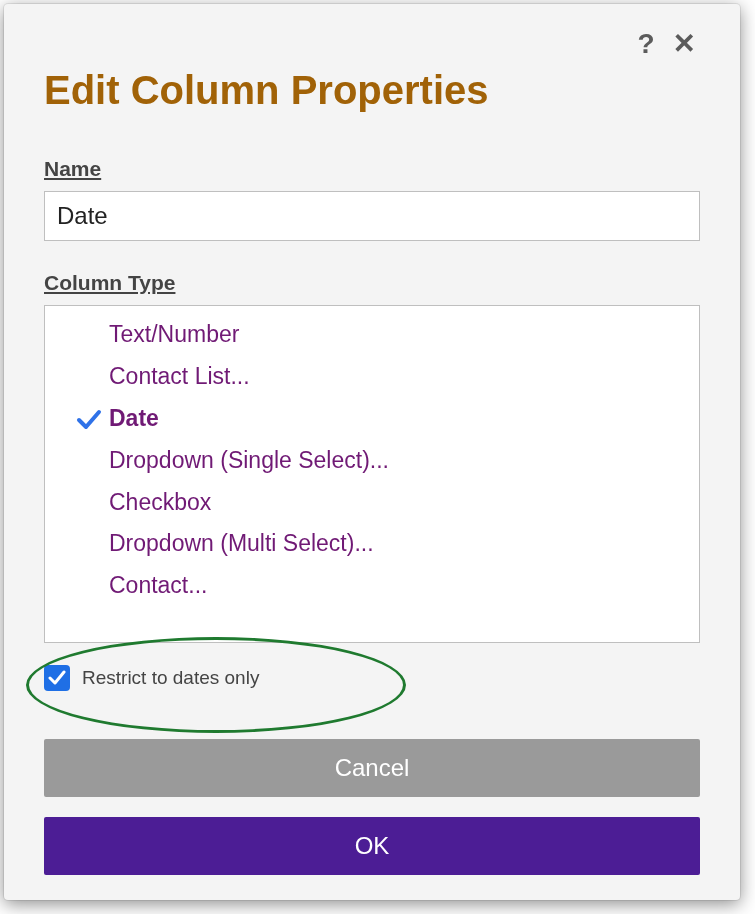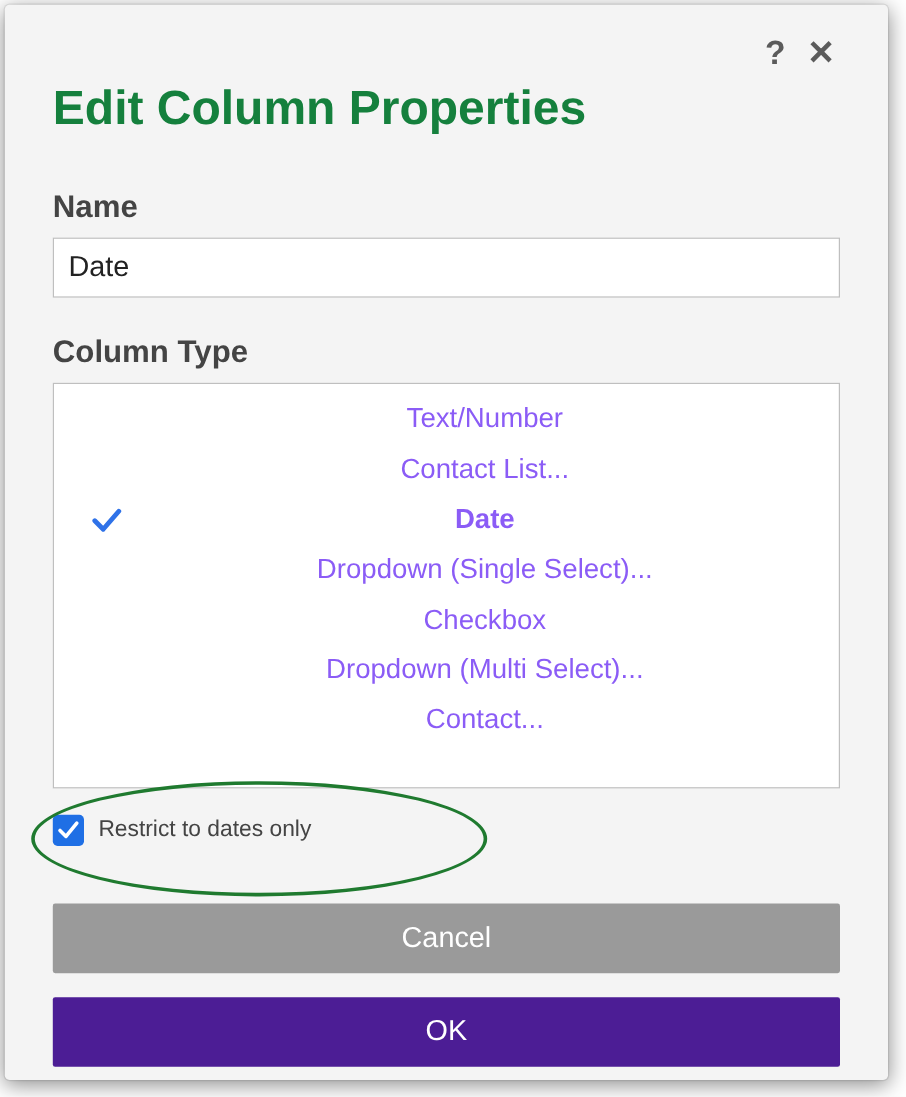--- a/index.html
+++ b/index.html
@@ -31,29 +31,30 @@
   .top-icon {
     font-size: 28px;
     font-weight: bold;
     color: #5b5b5b;
     cursor: pointer;
     line-height: 1;
   }
   .title {
     font-size: 40px;
     font-weight: 700;
-    color: #15803d;
+    color: #a16207;
     margin-top: 10px;
     margin-bottom: 44px;
   }
   .field-label {
-    font-size: 26px;
+    font-size: 21px;
     font-weight: 700;
     color: #444;
     margin-bottom: 10px;
+    text-decoration: underline;
   }
   .name-input-wrap {
     background: #fff;
     border: 1px solid #bfbfbf;
     padding: 10px 12px;
     margin-bottom: 30px;
   }
   .name-input {
     width: 100%;
     border: none;
@@ -68,24 +69,23 @@
     border: 1px solid #bfbfbf;
     padding: 8px 0 0 0;
     height: 338px;
     overflow: hidden;
   }
   .type-item {
     display: flex;
     align-items: center;
     padding: 6px 0 6px 24px;
     font-size: 23px;
-    color: #8b5cf6;
+    color: #701a75;
     cursor: pointer;
     line-height: 1.3;
-    text-align: center;
   }
   .type-check {
     width: 40px;
     display: flex;
     justify-content: center;
     color: #2f72e8;
   }
   .type-label { flex: 1; }
   .type-item.selected .type-label { font-weight: 700; }
   .restrict-row {

